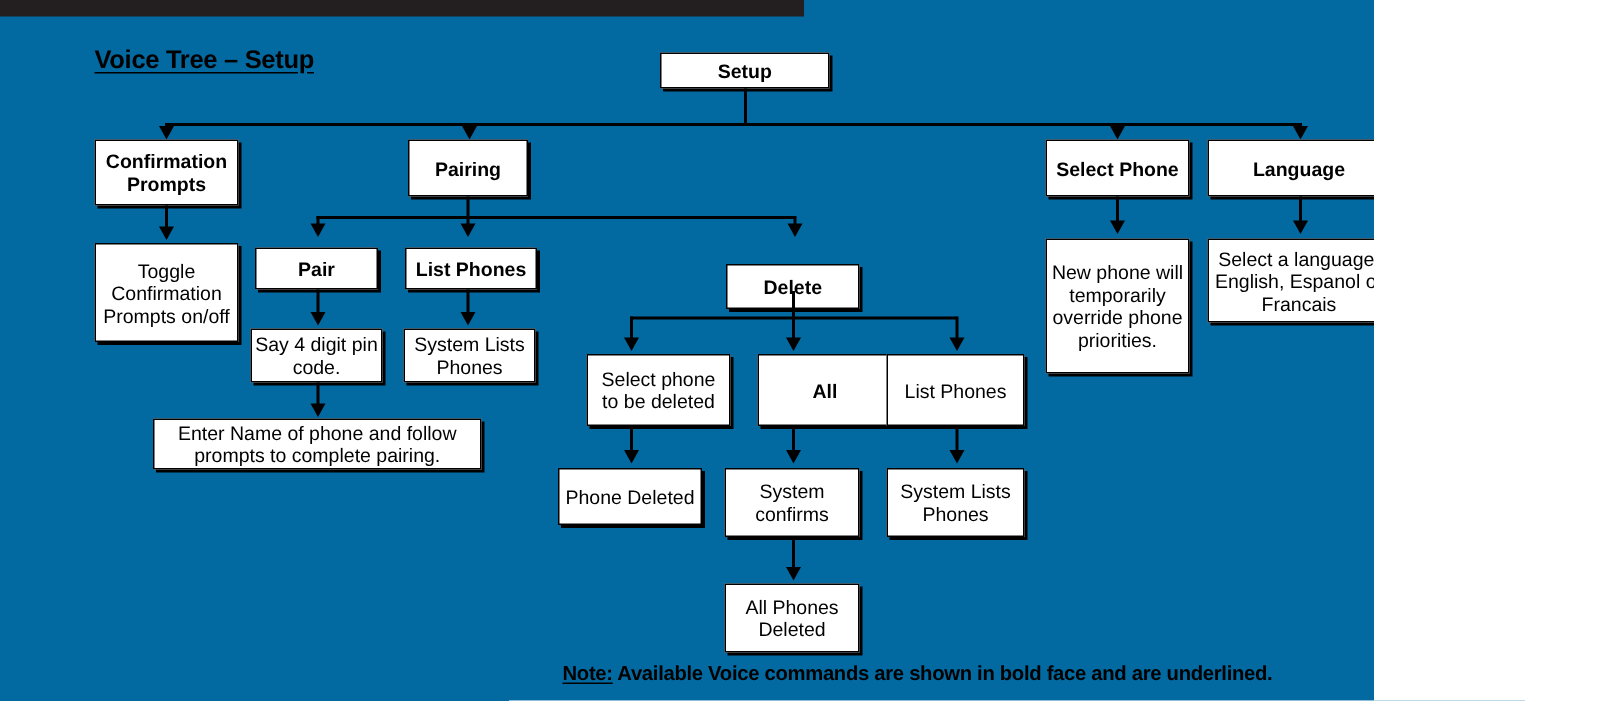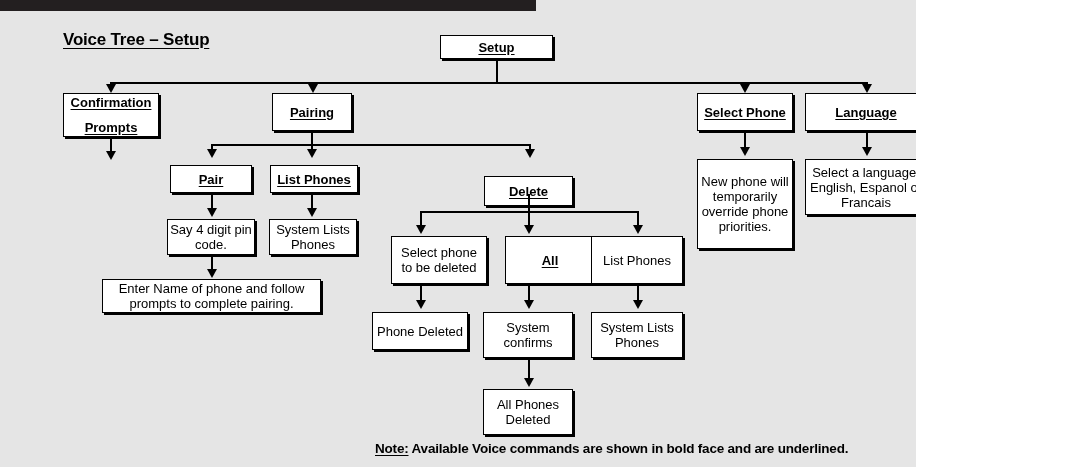--- a/index.html
+++ b/index.html
@@ -4,21 +4,21 @@
 <style>
   html, body {
     margin: 0;
     padding: 0;
     background: #ffffff;
   }
   #page {
     position: relative;
     width: 916px;
     height: 467px;
-    background: #e5e5e5;
+    background: #0369a1;
     font-family: "Liberation Sans", sans-serif;
     overflow: hidden;
   }
 
   
   .top-bar {
     position: absolute;
     left: 0; top: 0;
     width: 536px; height: 11px;
     background: #231f20;
@@ -59,24 +59,23 @@
     padding: 1px 2px;
   }
   .box.shadow {
     box-shadow: 2px 2px 0 0 #000;
   }
   .box .txt { display: block; width: 100%; }
   .box.cmd {
     font-weight: bold;
   }
   .box.cmd .txt {
-    text-decoration: underline;
     text-underline-offset: 2px;
   }
-  .box.cmd.two-line .txt { line-height: 25px; }
+  .box.cmd.two-line .txt { line-height: 15px; }
 
   
   .vline {
     position: absolute;
     width: 1.6px;
     background: #000;
   }
   .hline {
     position: absolute;
     height: 1.6px;
@@ -137,20 +136,23 @@
   <div class="arrow" style="left:740px; top:84px;"></div>
 
   <div class="vline" style="left:866px; top:82px; height:4px;"></div>
   <div class="arrow" style="left:862px; top:84px;"></div>
 
   <div class="box cmd two-line shadow" style="left:63px; top:93px; width:96px; height:44px;">
     <span class="txt">Confirmation Prompts</span>
   </div>
   <div class="vline" style="left:110px; top:137px; height:16px;"></div>
   <div class="arrow" style="left:106px; top:151px;"></div>
+  <div class="box shadow" style="left:63px; top:162px; width:96px; height:66px;">
+    <span class="txt">Toggle Confirmation Prompts on/off</span>
+  </div>
 
   <div class="box cmd shadow" style="left:272px; top:93px; width:80px; height:38px;">
     <span class="txt">Pairing</span>
   </div>
 
   <div class="vline" style="left:311px; top:131px; height:14px;"></div>
   <div class="hline" style="left:211px; top:144px; width:319px;"></div>
 
   <div class="vline" style="left:211px; top:144px; height:7px;"></div>
   <div class="arrow" style="left:207px; top:149px;"></div>

